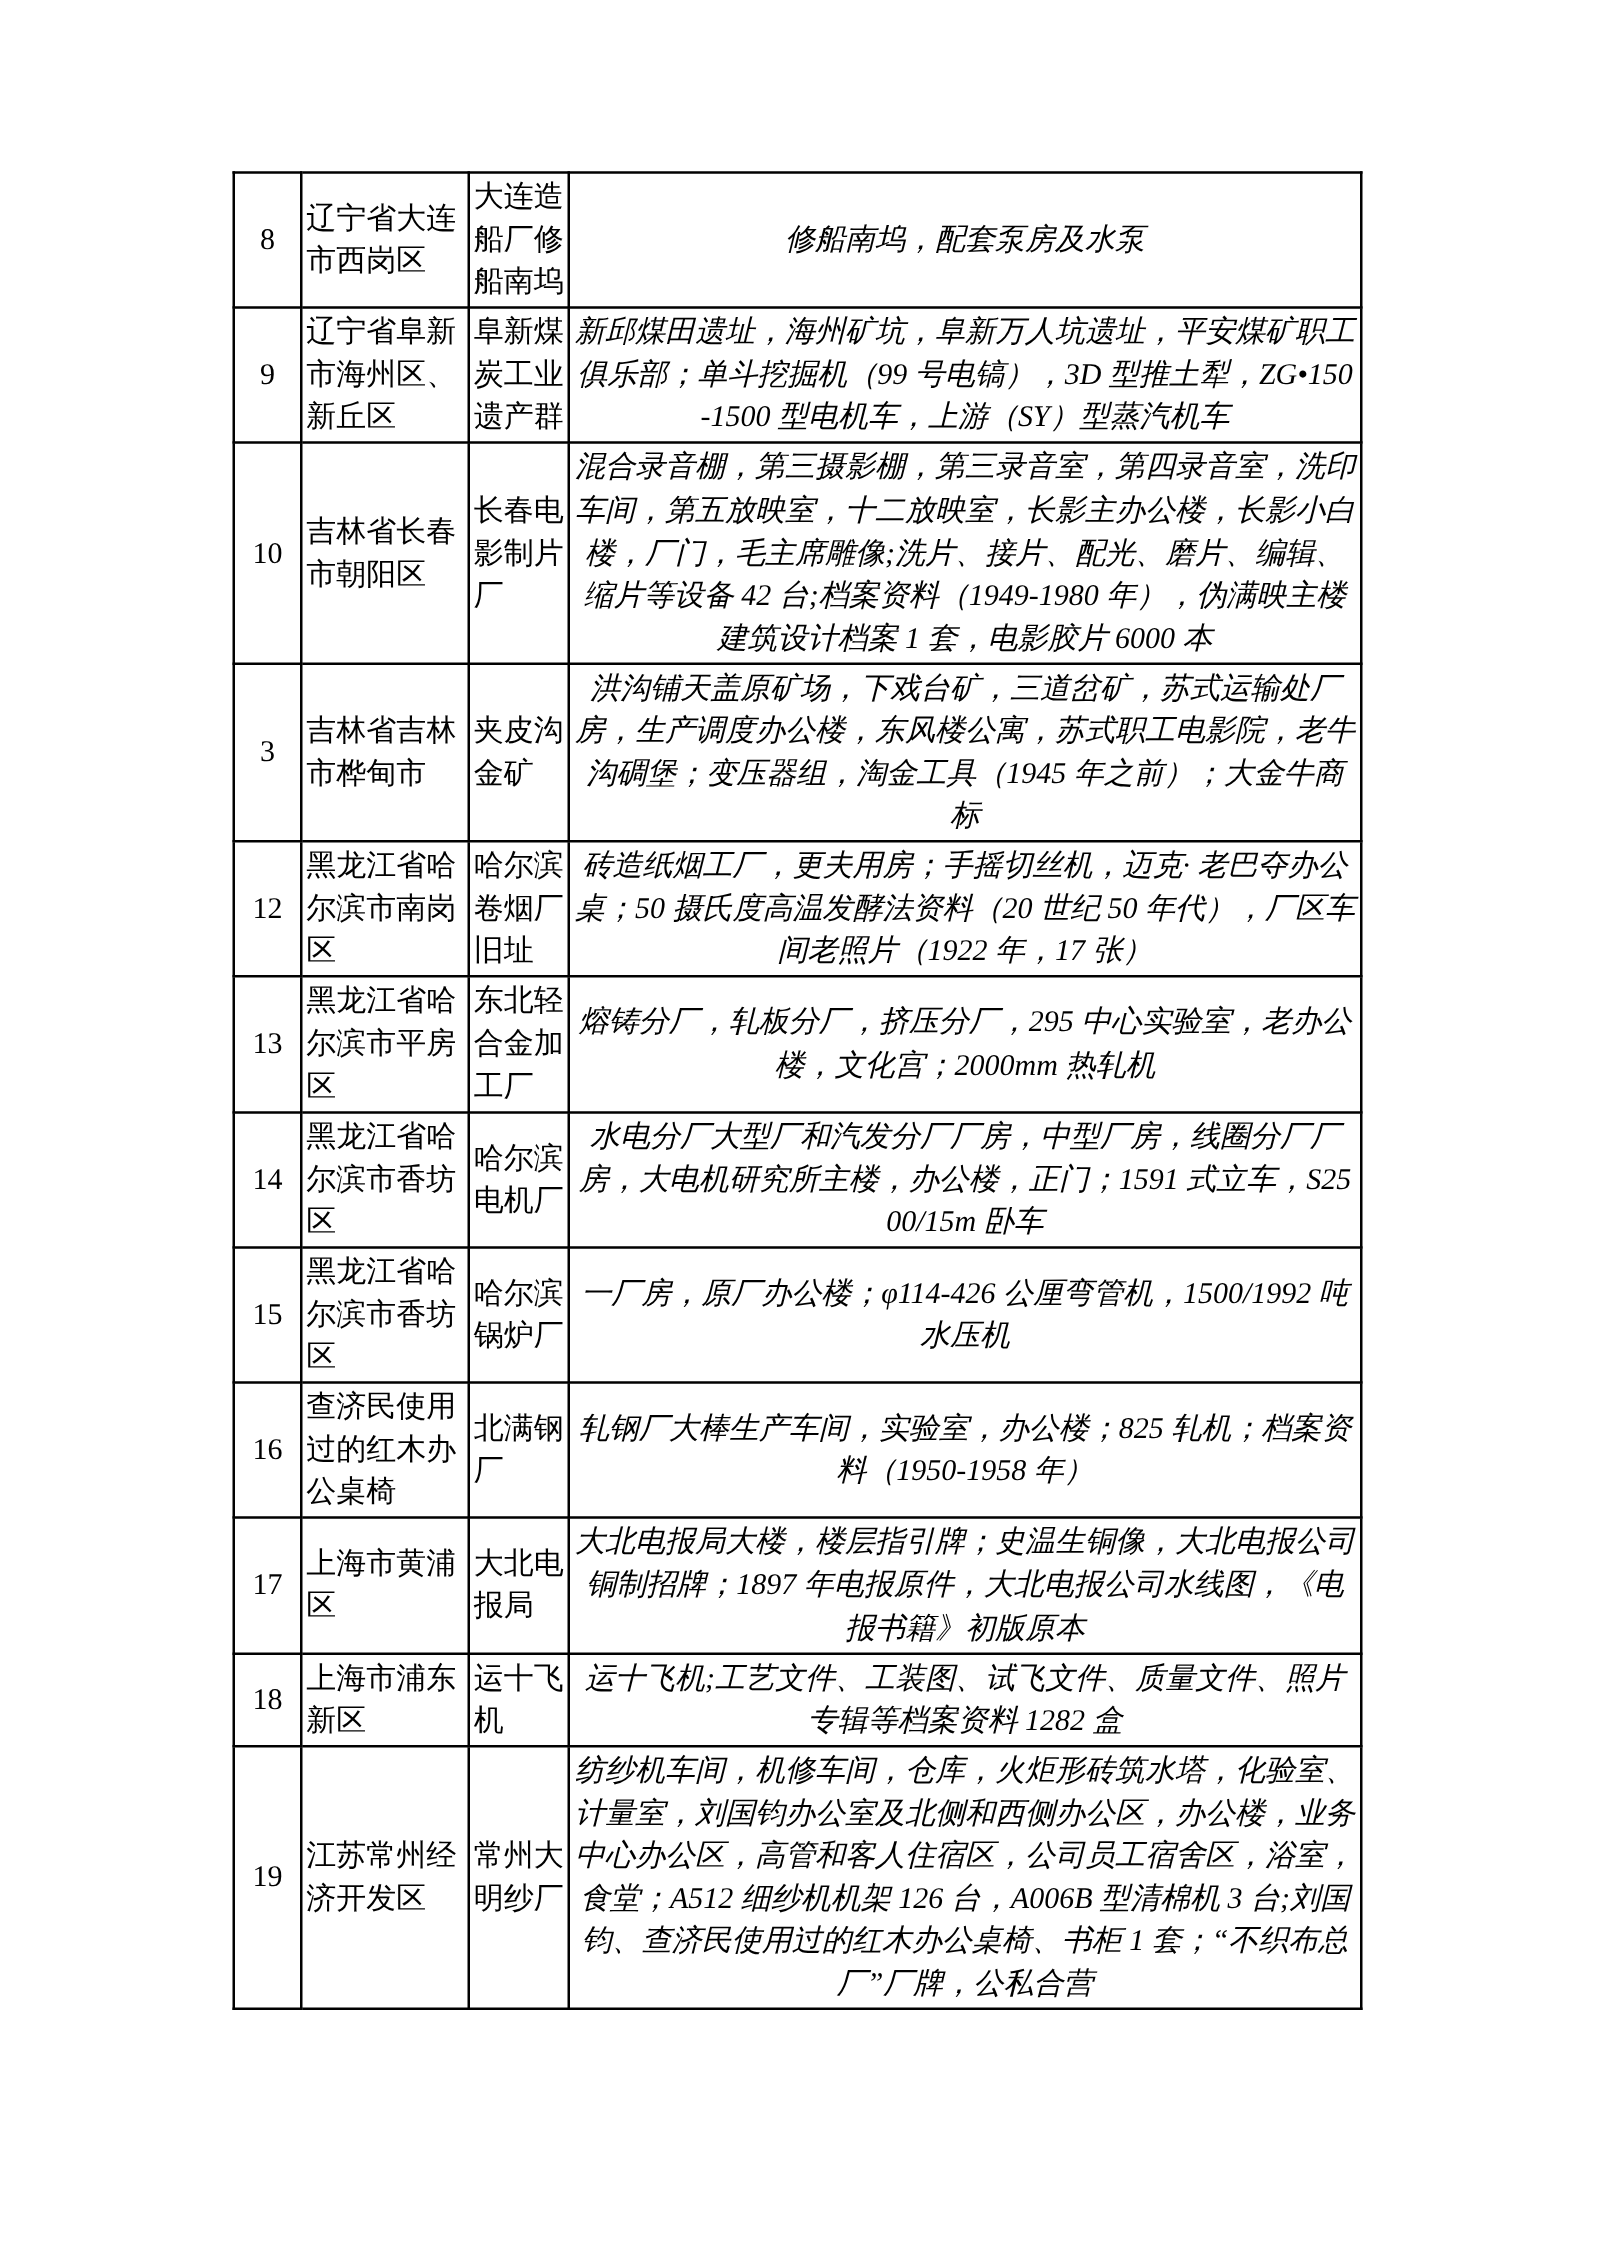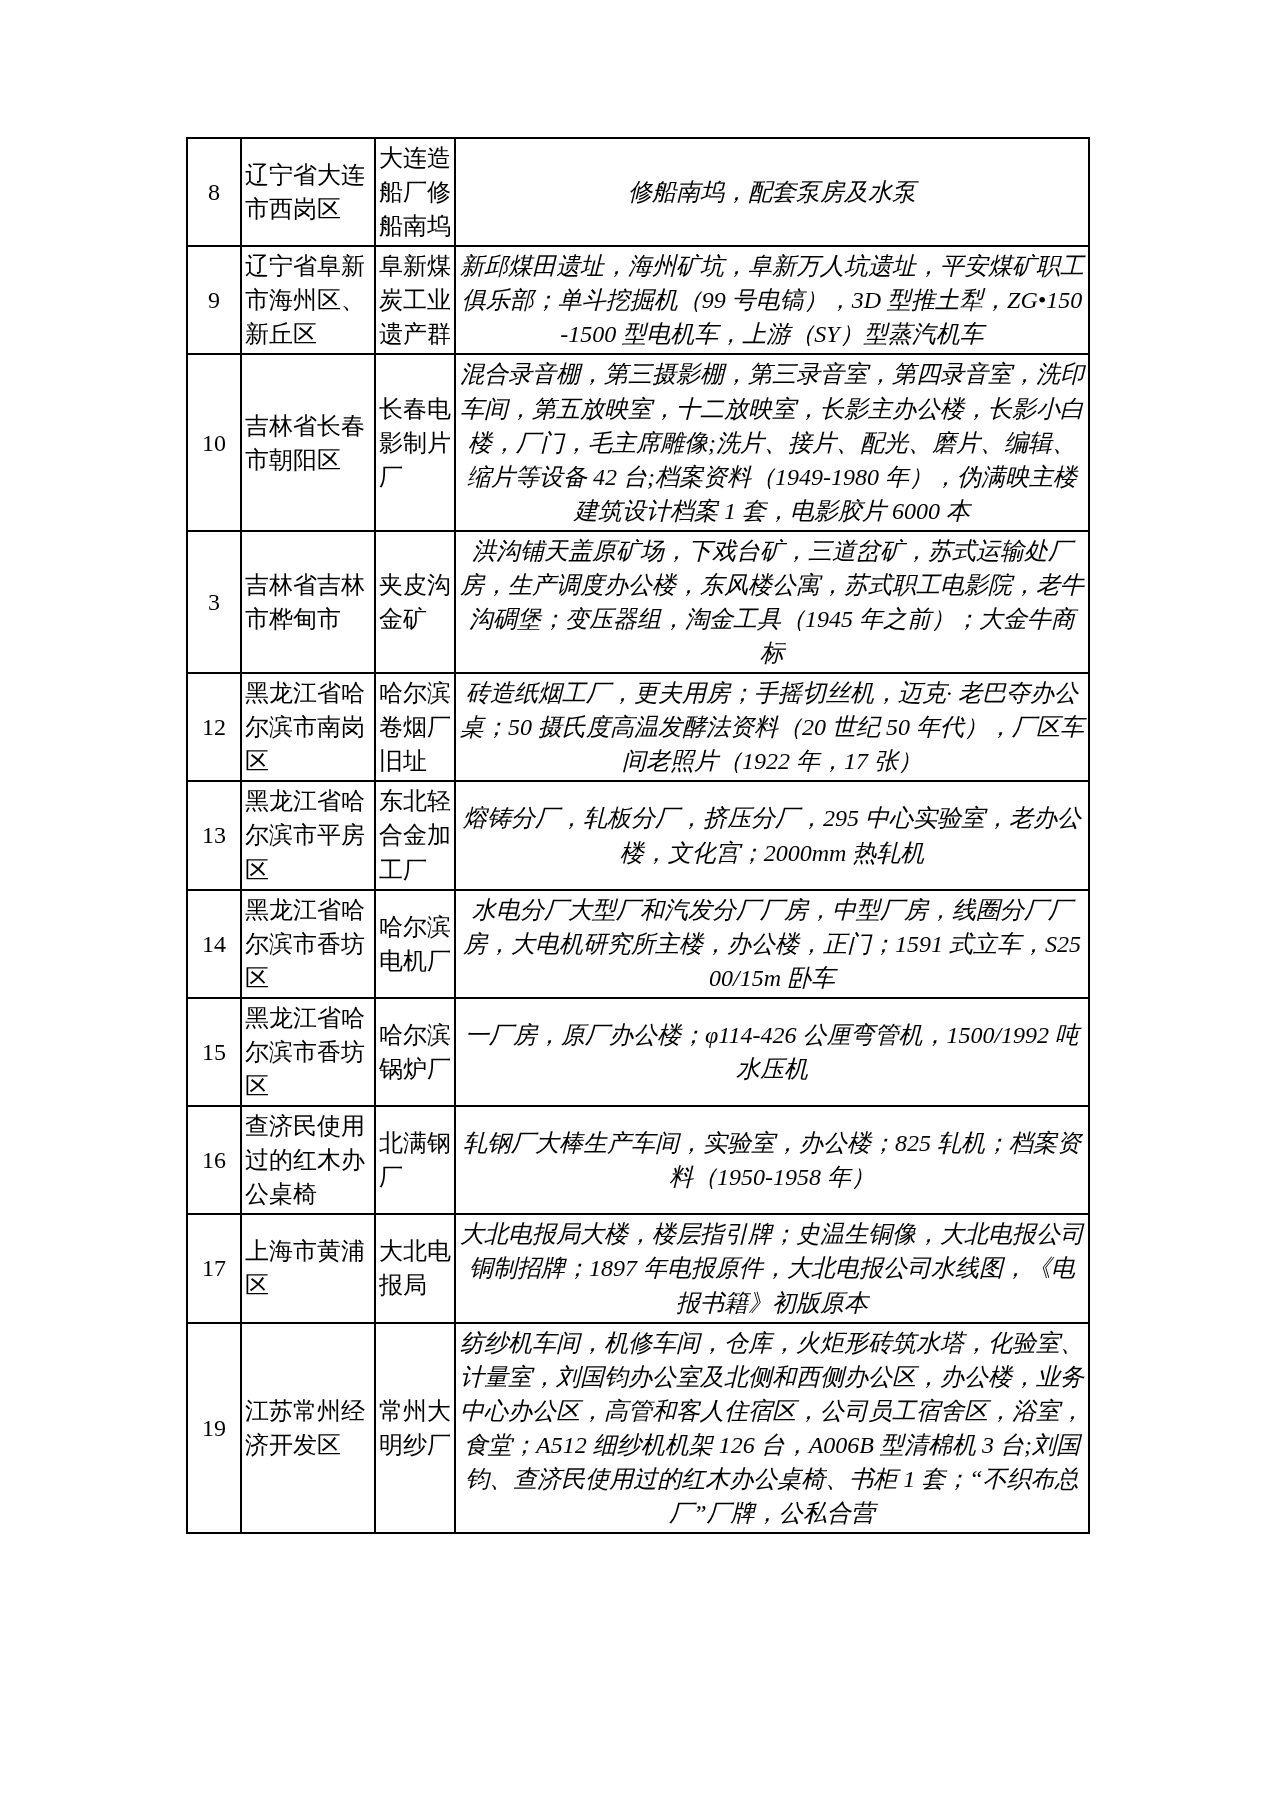--- a/index.html
+++ b/index.html
@@ -129,20 +129,26 @@
     <td class="desc-cell">轧钢厂大棒生产车间，实验室，办公楼；825 轧机；档案资料（1950-1958 年）</td>
   </tr>
 
   <tr>
     <td class="num-cell">17</td>
     <td class="loc-cell">上海市黄浦区</td>
     <td class="name-cell">大北电报局</td>
     <td class="desc-cell">大北电报局大楼，楼层指引牌；史温生铜像，大北电报公司铜制招牌；1897 年电报原件，大北电报公司水线图，《电报书籍》初版原本</td>
   </tr>
 
+  <tr>
+    <td class="num-cell">18</td>
+    <td class="loc-cell">上海市浦东新区</td>
+    <td class="name-cell">运十飞机</td>
+    <td class="desc-cell">运十飞机;工艺文件、工装图、试飞文件、质量文件、照片专辑等档案资料 1282 盒</td>
+  </tr>
 
   <tr>
     <td class="num-cell">19</td>
     <td class="loc-cell">江苏常州经济开发区</td>
     <td class="name-cell">常州大明纱厂</td>
     <td class="desc-cell">纺纱机车间，机修车间，仓库，火炬形砖筑水塔，化验室、计量室，刘国钧办公室及北侧和西侧办公区，办公楼，业务中心办公区，高管和客人住宿区，公司员工宿舍区，浴室，食堂；A512 细纱机机架 126 台，A006B 型清棉机 3 台;刘国钧、查济民使用过的红木办公桌椅、书柜 1 套；“不织布总厂”厂牌，公私合营</td>
   </tr>
 </tbody>
   </table>
 </div>

